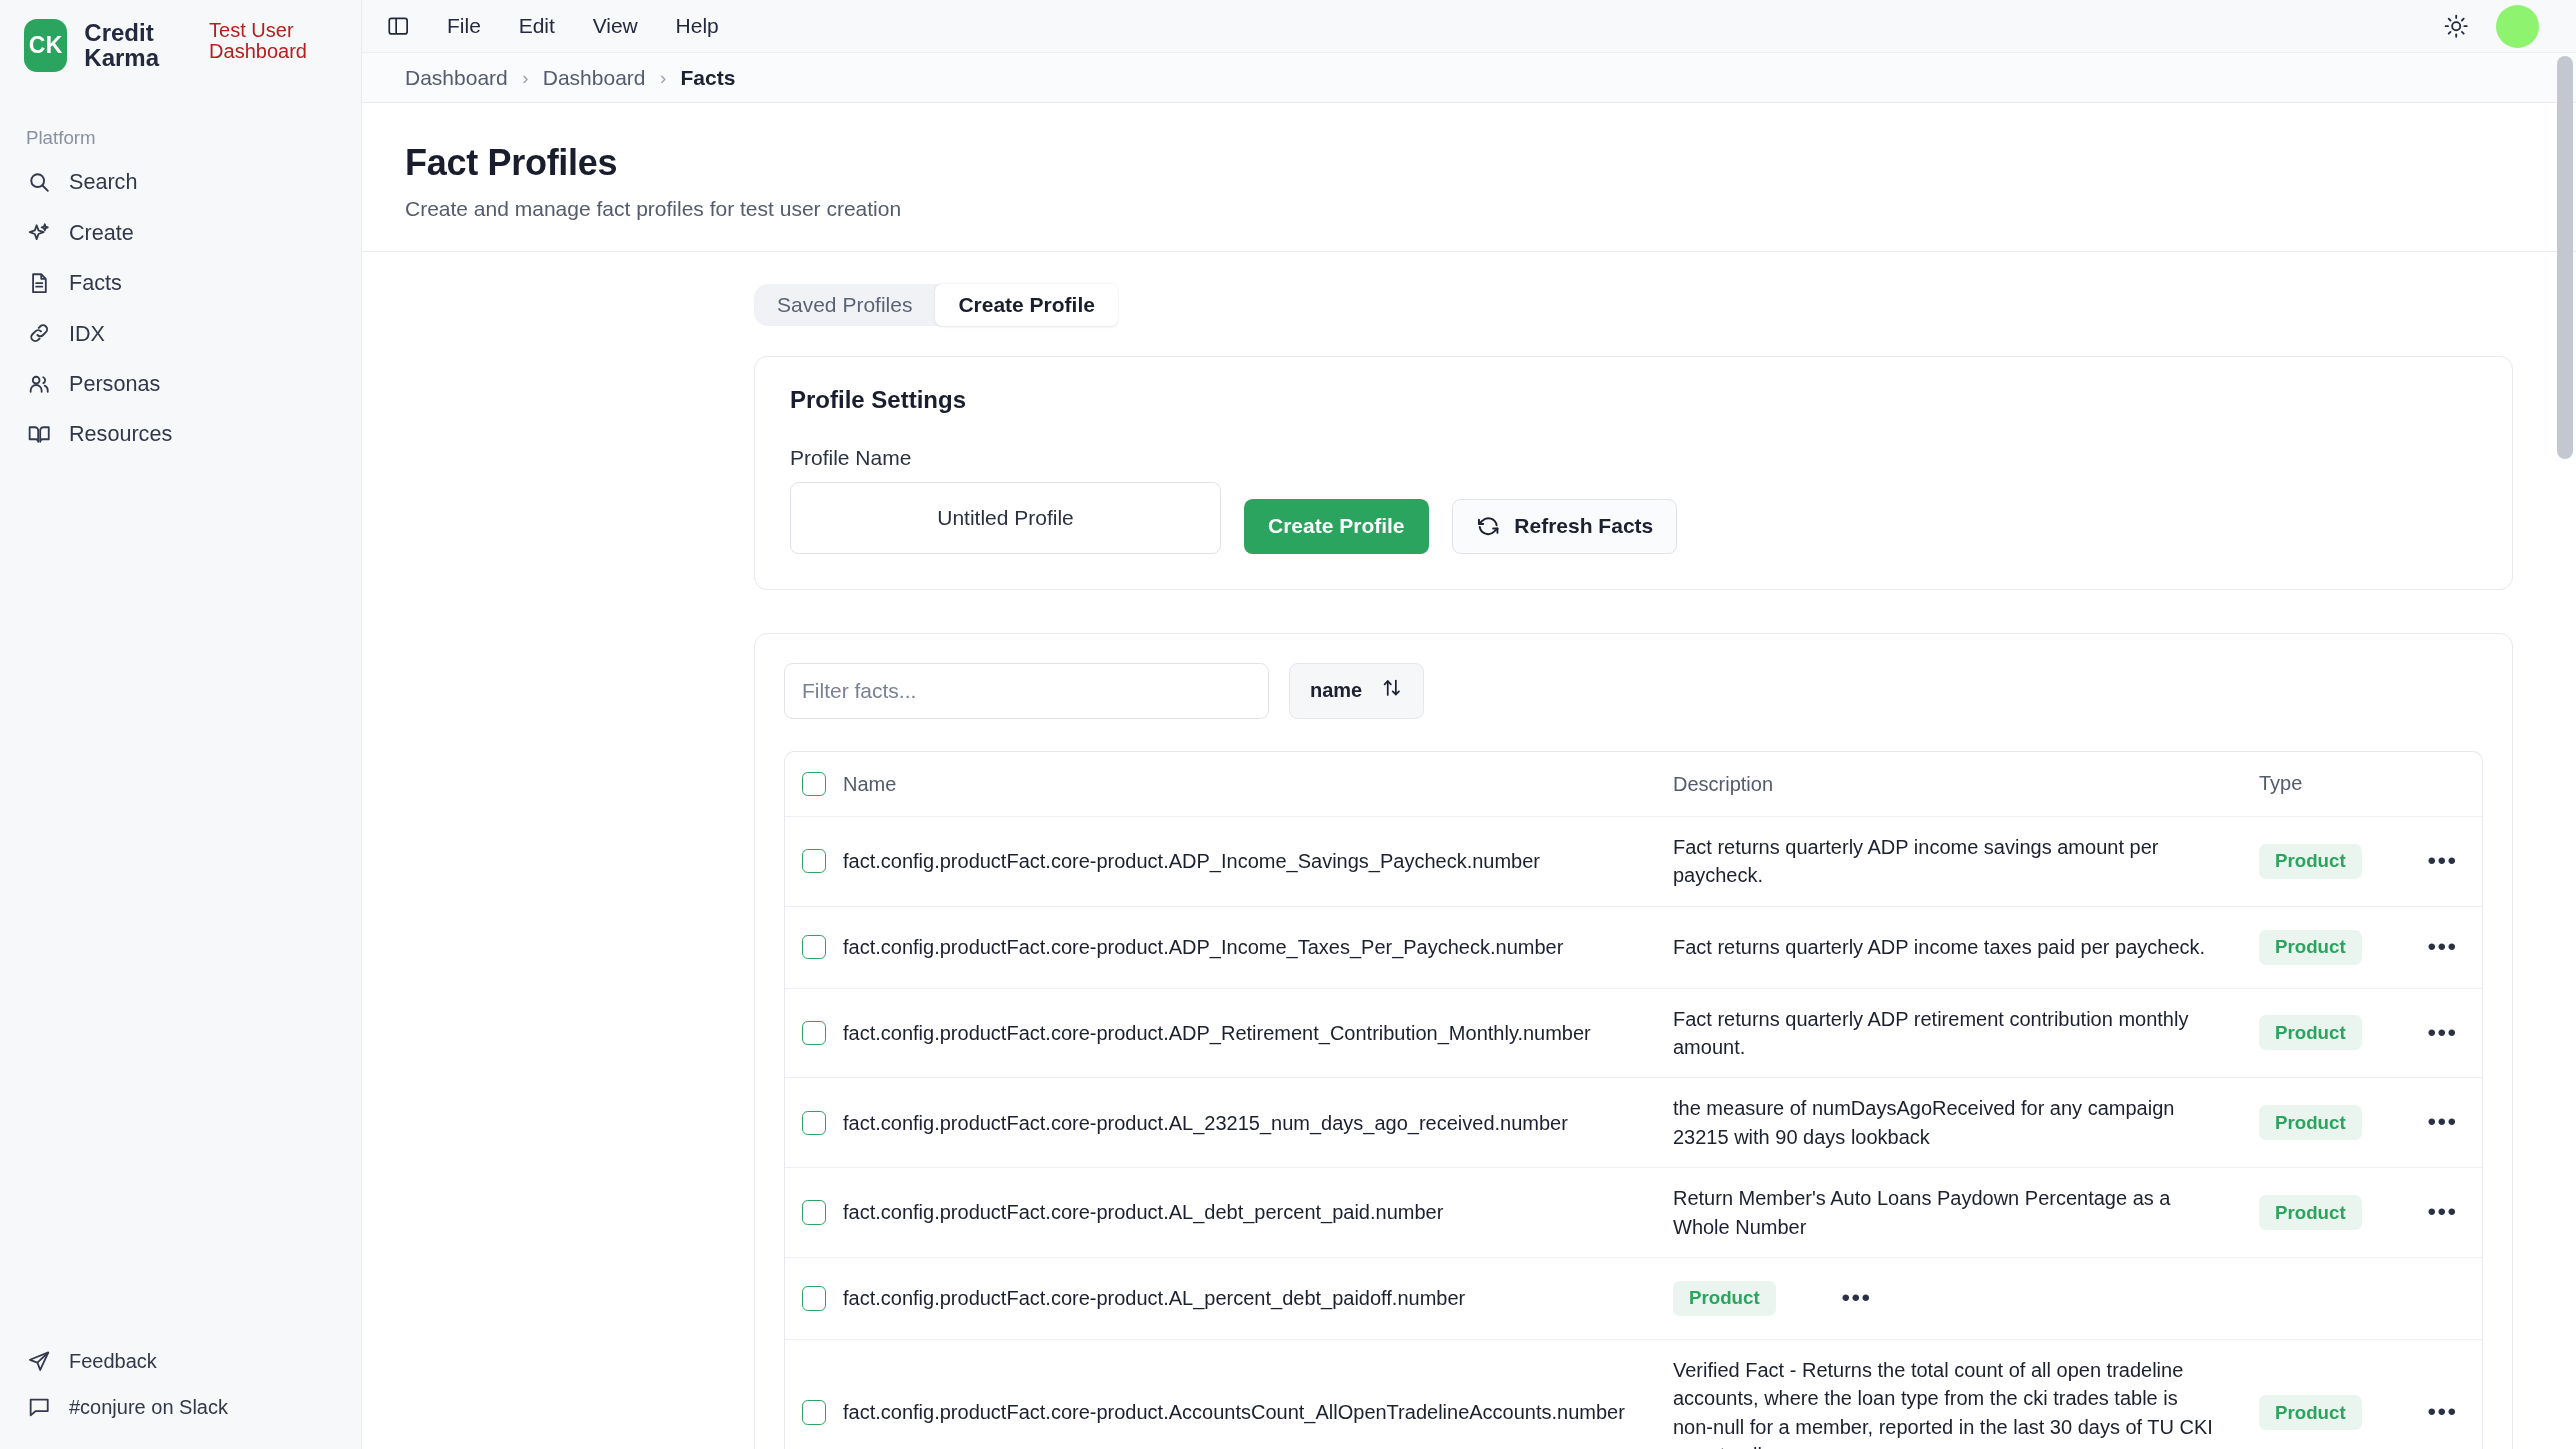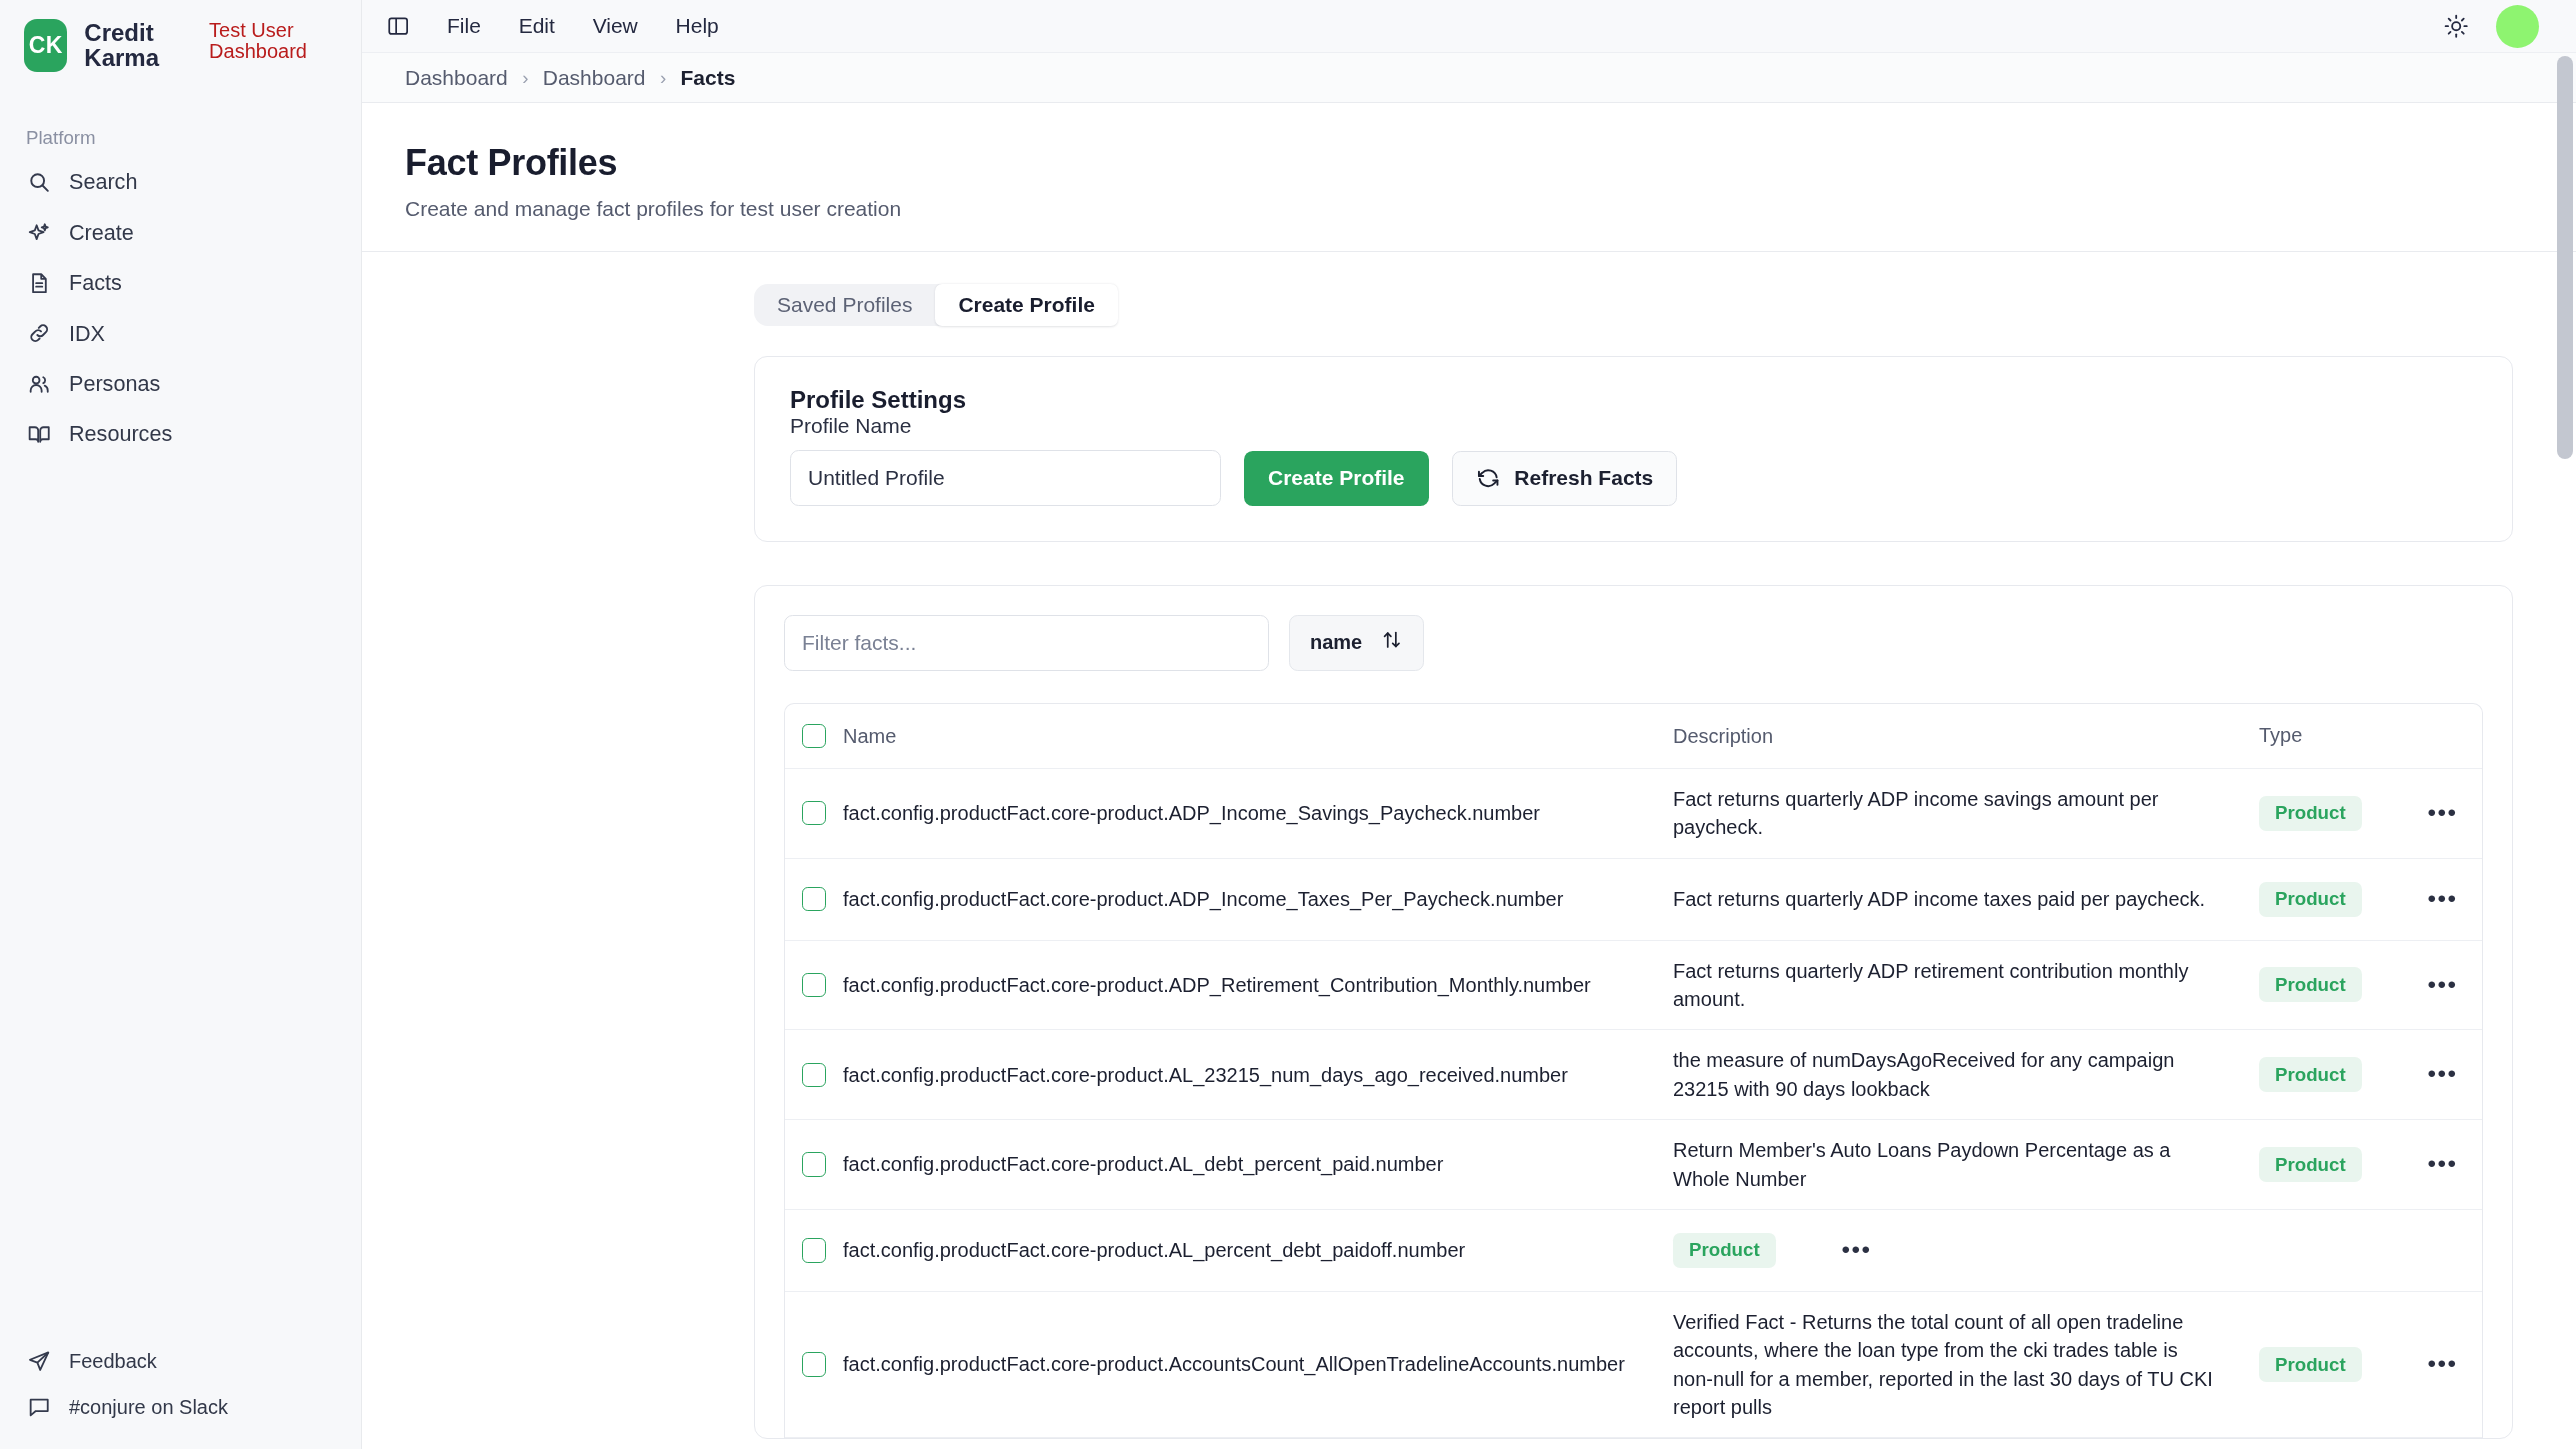--- a/index.html
+++ b/index.html
@@ -164,33 +164,34 @@
   }
 
   .card {
     margin: 30px 63px 0 392px;
     background: #ffffff;
     border: 0.7px solid #e7e9ee;
     border-radius: 13px;
     padding: 29px 35px 35px 35px;
   }
   .card-title { font-size: 24px; font-weight: bold; color: #191d2e; }
-  .form-row { display: flex; align-items: flex-end; gap: 23px; }
+  .form-row { display: flex; align-items: flex-end; gap: 23px; margin-top: 32px; }
   .field { display: flex; flex-direction: column; gap: 11.5px; width: 431px; }
   .field-label { font-size: 21px; color: #2b3042; }
   .text-input {
-    height: 56px;
+    height: 72px;
     border: 0.7px solid #dfe2e8;
     border-radius: 8.6px;
     background: #ffffff;
     font-size: 21px;
     color: #2b3042;
     padding: 0 17px;
     font-family: "Liberation Sans", sans-serif;
     outline: none;
+    text-align: center;
   }
   .text-input::placeholder { color: #9aa0b0; }
   .btn {
     height: 55px;
     display: inline-flex;
     align-items: center;
     gap: 14.4px;
     border-radius: 8.6px;
     font-size: 21px;
     cursor: pointer;

